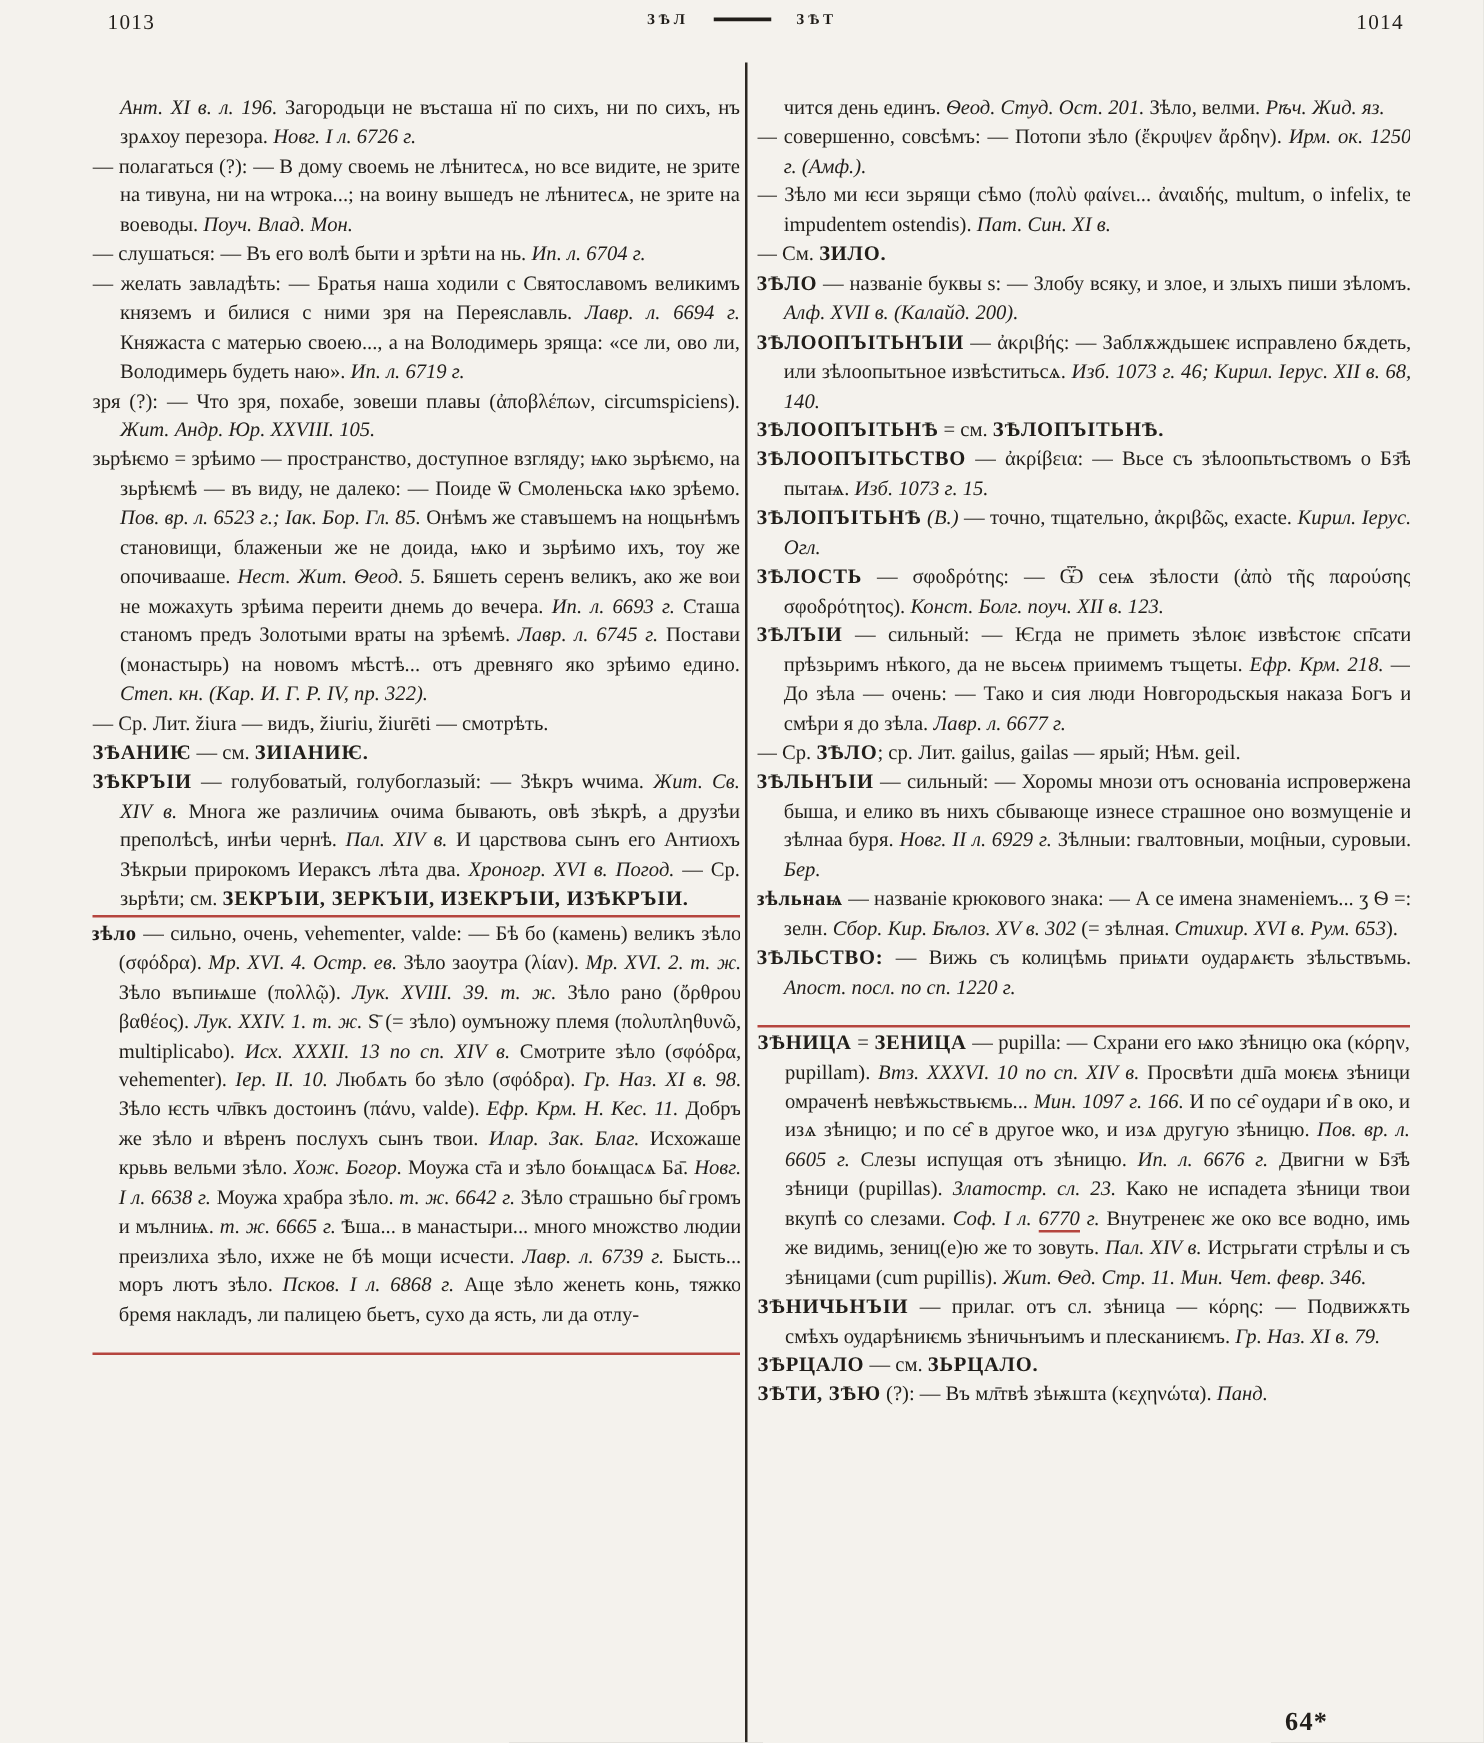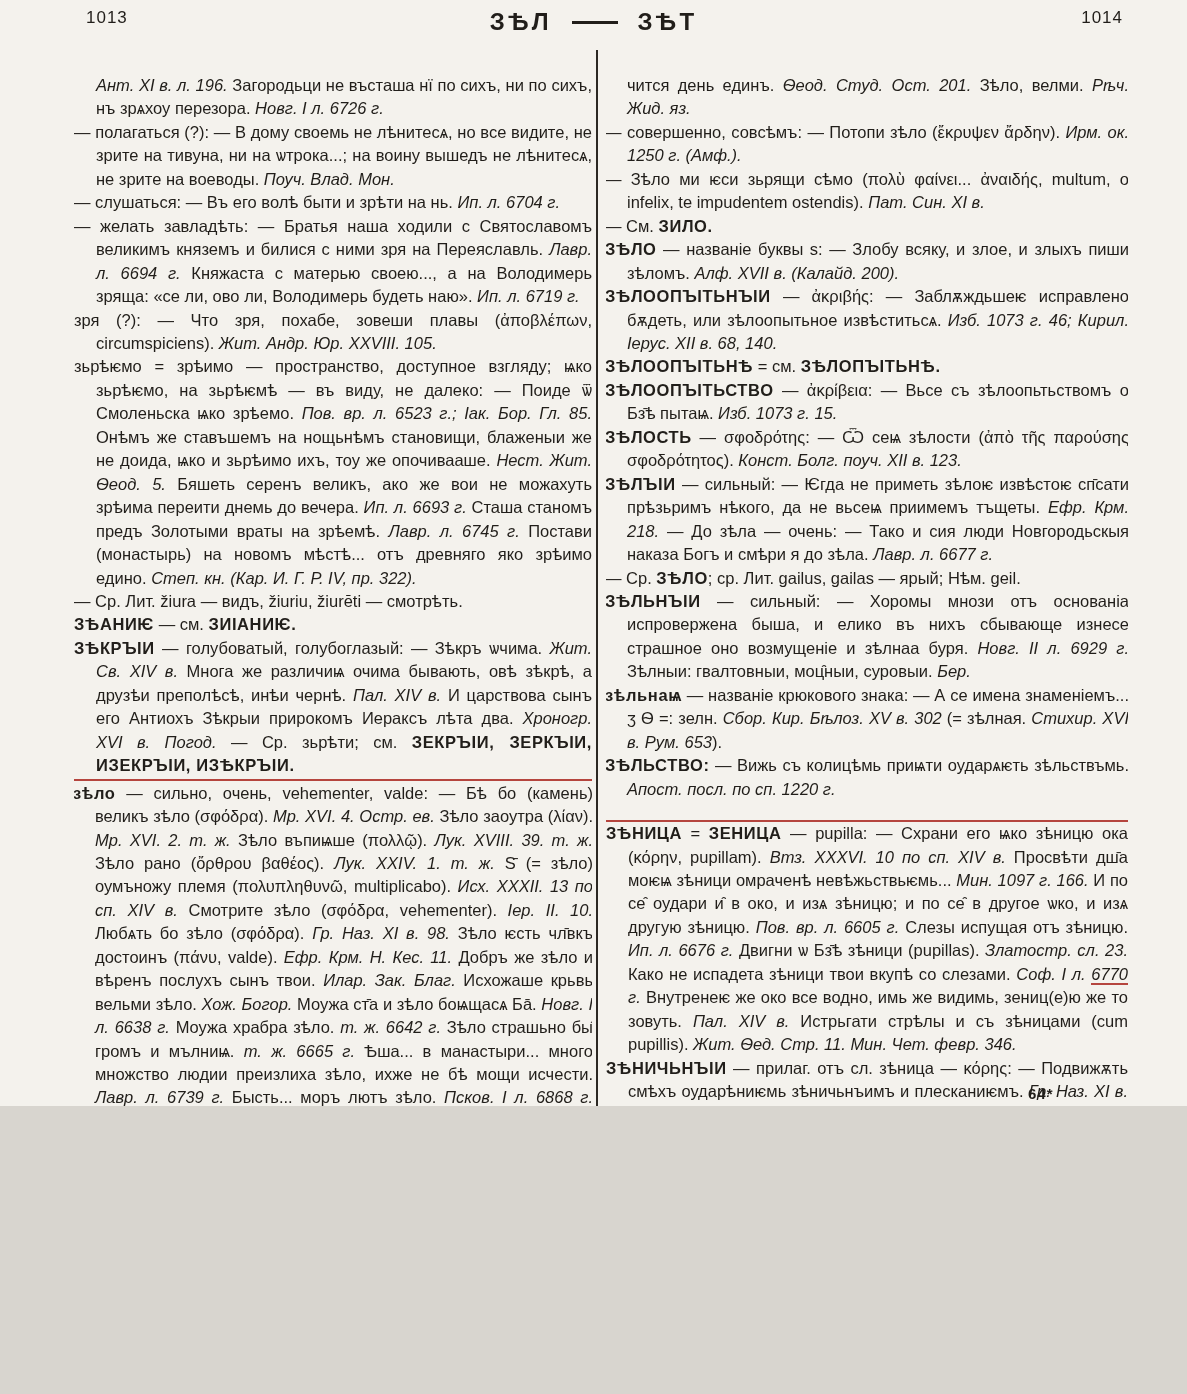--- a/index.html
+++ b/index.html
@@ -1,49 +1,49 @@
 <!DOCTYPE html>
 <html style="--red: #b5453e; --ink: #211e1a; --paper: #f4f2ed;"><head>
 <meta charset="utf-8">
 <style>
   :root { --red:#b5453e; --ink:#211e1a; --paper:#f4f2ed; }
   html,body { margin:0; padding:0; background:#d8d5cf; }
   .page {
-    position:relative; width:1187px; height:1106px; margin:0 auto;
+    position:relative; width:1187px; height:1394px; margin:0 auto;
     background:var(--paper); overflow:hidden; color:var(--ink);
-    font-family:Liberation Sans, sans-serif;
+    font-family:Liberation Serif, serif;
   }
   .pagenum { position:absolute; top:8px; font-size:17px; letter-spacing:1px; }
   .pagenum.left { left:86px; }
   .pagenum.right { right:64px; }
   .running-head {
     position:absolute; top:8px; left:0; right:0;
     display:flex; justify-content:center; align-items:center;
-    font-weight:bold; font-size:24px; letter-spacing:3px;
+    font-weight:bold; font-size:12px; letter-spacing:3px;
   }
   .head-dash { width:46px; border-top:3px solid var(--ink); margin:0 20px; }
   .divider { position:absolute; left:596px; top:50px; bottom:0; width:2px; background:#2c2823; }
   .col {
     position:absolute; top:50px; height:1340px;
     font-size:16.5px; line-height:23.45px; text-align:justify; overflow:hidden;margin-top:24px;
   }
   .col.left  { left:74px;  width:518px; }
   .col.right { left:606px; width:522px; }
   .section { position:relative; }
   .section.boxed {
     border:2.5px solid var(--red);
     margin:1px -9px 0 -7px; padding:1px 6px 19px 4px;
   }
   .col.right .section.boxed { margin-top:-3px; }
   p.para { margin:0; padding-left:22px; text-indent:-22px; }
   p.para.cont { text-indent:0; }
   b.hw { letter-spacing:0.6px; }
   i.src { font-style:italic; }
   .redline { border-bottom:2.5px solid var(--red); }
-  .footer-mark { position:absolute; bottom:4px; left:1028px; font-size:15px; font-weight:bold; letter-spacing:1px; }
+  .footer-mark { position:absolute; bottom:4px; left:1028px; font-size:21px; font-weight:bold; letter-spacing:1px; }
 </style>
 </head>
 <body>
 
 <div class="page">
   <div class="pagenum left">1013</div>
   <div class="running-head">
     <span>ЗѢЛ</span>
     <span class="head-dash"></span>
     <span>ЗѢТ</span>
@@ -71,20 +71,21 @@
   <div class="col right">
       <div class="section boxed">
         <p class="para cont">чится день единъ. <i class="src">Ѳеод. Студ. Ост. 201.</i> Зѣло, велми. <i class="src">Рѣч. Жид. яз.</i></p>
         <p class="para">— совершенно, совсѣмъ: — Потопи зѣло (ἔκρυψεν ἄρδην). <i class="src">Ирм. ок. 1250 г. (Амф.).</i></p>
         <p class="para">— Зѣло ми ѥси зьрящи сѣмо (πολὺ φαίνει... ἀναιδής, multum, o infelix, te impudentem ostendis). <i class="src">Пат. Син. XI в.</i></p>
         <p class="para">— См. <b class="hw">ЗИЛО.</b></p>
         <p class="para"><b class="hw">ЗѢЛО</b> — названіе буквы ѕ: — Злобу всяку, и злое, и злыхъ пиши зѣломъ. <i class="src">Алф. XVII в. (Калайд. 200).</i></p>
         <p class="para"><b class="hw">ЗѢЛООПЪІТЬНЪІИ</b> — ἀκριβής: — Заблѫждьшеѥ исправлено бѫдеть, или зѣлоопытьное извѣститьсѧ. <i class="src">Изб. 1073 г. 46; Кирил. Іерус. XII в. 68, 140.</i></p>
         <p class="para"><b class="hw">ЗѢЛООПЪІТЬНѢ</b> = см. <b class="hw">ЗѢЛОПЪІТЬНѢ.</b></p>
         <p class="para"><b class="hw">ЗѢЛООПЪІТЬСТВО</b> — ἀκρίβεια: — Вьсе съ зѣлоопьтьствомъ о Бз̄ѣ пытаѩ. <i class="src">Изб. 1073 г. 15.</i></p>
+        <p class="para"><b class="hw">ЗѢЛОПЪІТЬНѢ</b> <i class="src">(В.)</i> — точно, тщательно, ἀκριβῶς, exacte. <i class="src">Кирил. Іерус. Огл.</i></p>
         <p class="para"><b class="hw">ЗѢЛОСТЬ</b> — σφοδρότης: — Ѿ сеѩ зѣлости (ἀπὸ τῆς παρούσης σφοδρότητος). <i class="src">Конст. Болг. поуч. XII в. 123.</i></p>
         <p class="para"><b class="hw">ЗѢЛЪІИ</b> — сильный: — Ѥгда не приметь зѣлоѥ извѣстоѥ сп̄сати прѣзьримъ нѣкого, да не вьсеѩ приимемъ тъщеты. <i class="src">Ефр. Крм. 218.</i> — До зѣла — очень: — Тако и сия люди Новгородьскыя наказа Богъ и смѣри я до зѣла. <i class="src">Лавр. л. 6677 г.</i></p>
         <p class="para">— Ср. <b class="hw">ЗѢЛО</b>; ср. Лит. gailus, gailas — ярый; Нѣм. geil.</p>
         <p class="para"><b class="hw">ЗѢЛЬНЪІИ</b> — сильный: — Хоромы мнози отъ основаніа испровержена быша, и елико въ нихъ сбывающе изнесе страшное оно возмущеніе и зѣлнаа буря. <i class="src">Новг. II л. 6929 г.</i> Зѣлныи: гвалтовныи, моц̑ныи, суровыи. <i class="src">Бер.</i></p>
         <p class="para"><b class="hw">зѣльнаѩ</b> — названіе крюкового знака: — А се имена знаменіемъ... ʒ Ѳ =: зелн. <i class="src">Сбор. Кир. Бѣлоз. XV в. 302</i> (= зѣлная. <i class="src">Стихир. XVI в. Рум. 653</i>).</p>
         <p class="para"><b class="hw">ЗѢЛЬСТВО:</b> — Вижь съ колицѣмь приѩти оударѧѥть зѣльствъмь. <i class="src">Апост. посл. по сп. 1220 г.</i></p>
       </div>
       <div class="section">
         <p class="para"><b class="hw">ЗѢНИЦА</b> = <b class="hw">ЗЕНИЦА</b> — pupilla: — Схрани его ѩко зѣницю ока (κόρην, pupillam). <i class="src">Втз. XXXVI. 10 по сп. XIV в.</i> Просвѣти дш̄а моѥѩ зѣници омраченѣ невѣжьствьѥмь... <i class="src">Мин. 1097 г. 166.</i> И по се̑ оудари и̑ в око, и изѧ зѣницю; и по се̑ в другое ѡко, и изѧ другую зѣницю. <i class="src">Пов. вр. л. 6605 г.</i> Слезы испущая отъ зѣницю. <i class="src">Ип. л. 6676 г.</i> Двигни ѡ Бз̄ѣ зѣници (pupillas). <i class="src">Златостр. сл. 23.</i> Како не испадета зѣници твои вкупѣ со слезами. <i class="src">Соф. I л.</i> <i class="src redline">6770</i> <i class="src">г.</i> Внутренеѥ же око все водно, имь же видимь, зениц(е)ю же то зовуть. <i class="src">Пал. XIV в.</i> Истрьгати стрѣлы и съ зѣницами (cum pupillis). <i class="src">Жит. Ѳед. Стр. 11. Мин. Чет. февр. 346.</i></p>
         <p class="para"><b class="hw">ЗѢНИЧЬНЪІИ</b> — прилаг. отъ сл. зѣница — κόρης: — Подвижѫть смѣхъ оударѣниѥмь зѣничьнъимъ и плесканиѥмъ. <i class="src">Гр. Наз. XI в. 79.</i></p>

